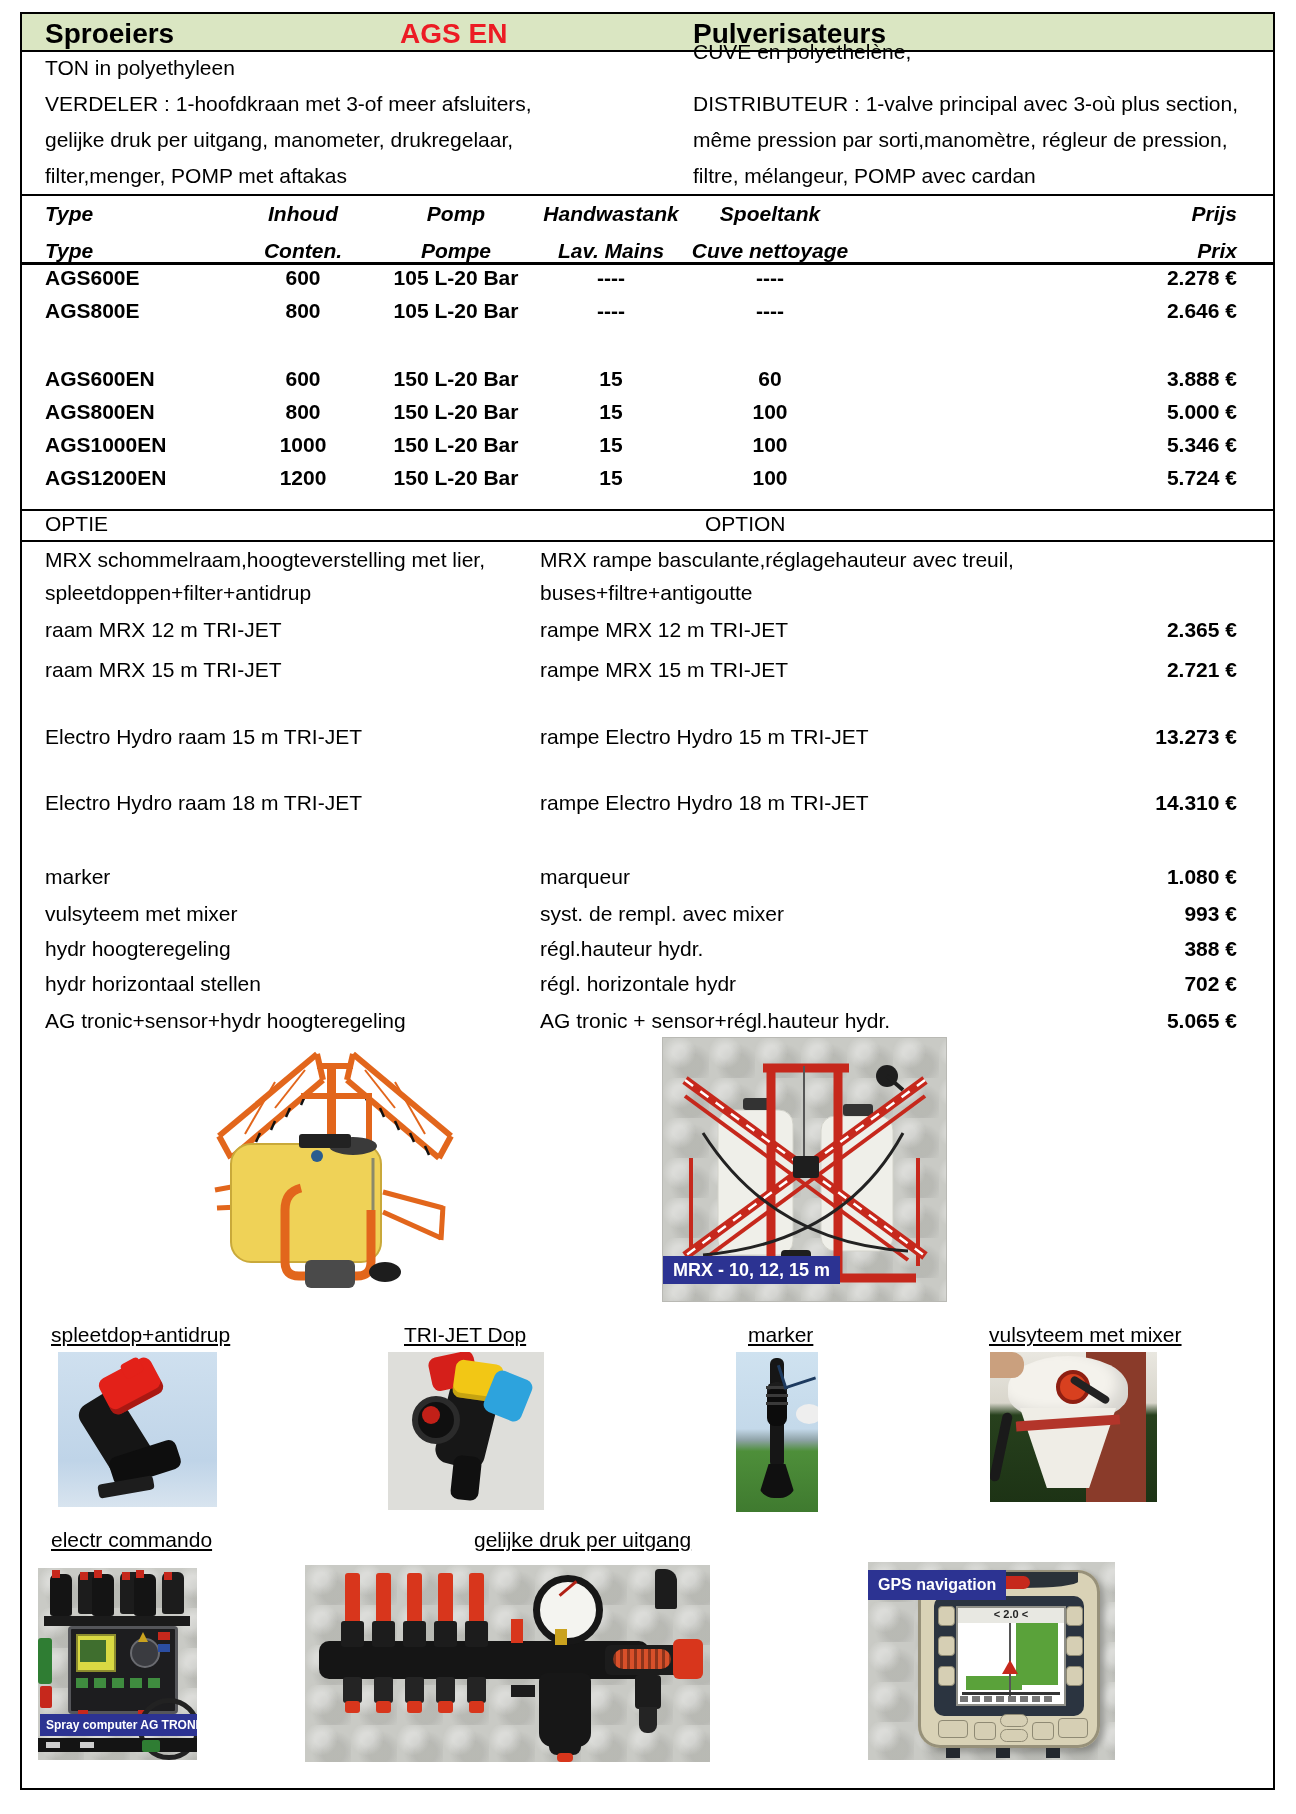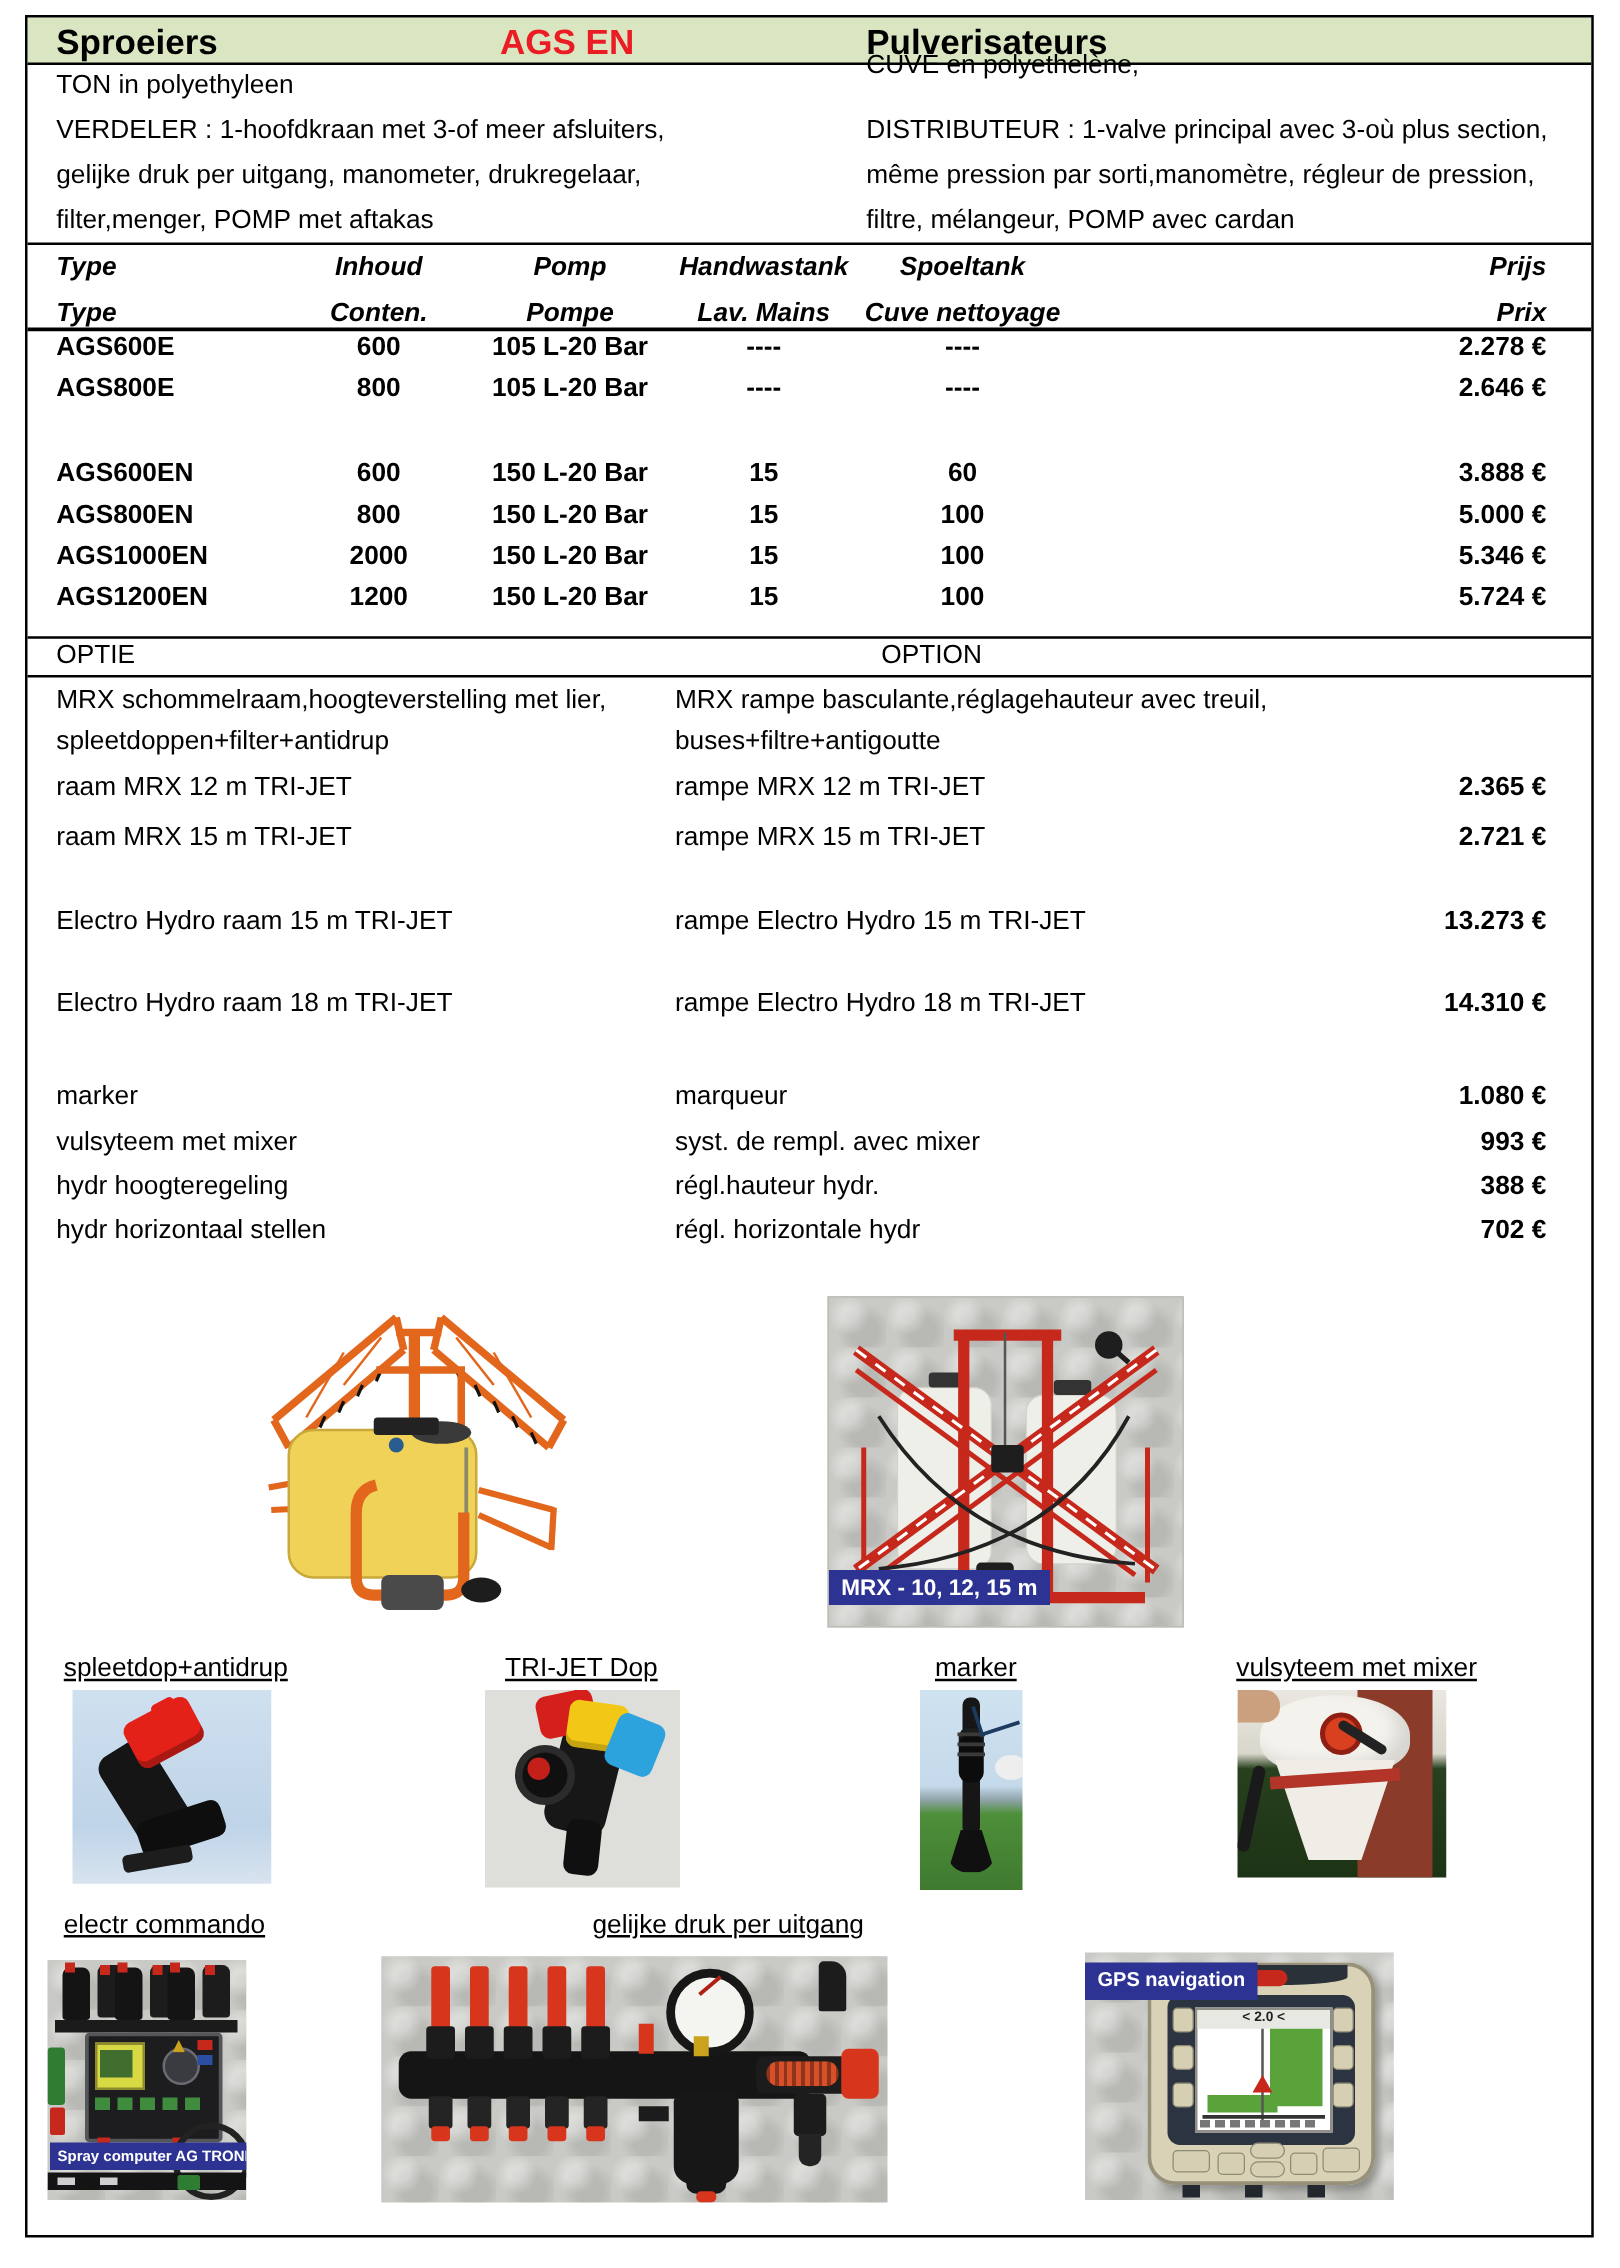--- a/index.html
+++ b/index.html
@@ -100,21 +100,21 @@
   <div class="row" style="top:400px;">
     <span class="cell cl b">AGS800EN</span>
     <span class="cell ci b">800</span>
     <span class="cell cp b">150 L-20 Bar</span>
     <span class="cell ch b">15</span>
     <span class="cell cs b">100</span>
     <span class="cell cpr b">5.000 €</span>
   </div>
   <div class="row" style="top:433px;">
     <span class="cell cl b">AGS1000EN</span>
-    <span class="cell ci b">2000</span>
+    <span class="cell ci b">1000</span>
     <span class="cell cp b">150 L-20 Bar</span>
     <span class="cell ch b">15</span>
     <span class="cell cs b">100</span>
     <span class="cell cpr b">5.346 €</span>
   </div>
   <div class="row" style="top:466px;">
     <span class="cell cl b">AGS1200EN</span>
     <span class="cell ci b">1200</span>
     <span class="cell cp b">150 L-20 Bar</span>
     <span class="cell ch b">15</span>
@@ -167,20 +167,25 @@
   </div>
   <div class="row" style="top:937px;">
     <span class="cell cl">hydr hoogteregeling</span>
     <span class="cell ofr">régl.hauteur hydr.</span>
     <span class="cell cpr b">388 €</span>
   </div>
   <div class="row" style="top:972px;">
     <span class="cell cl">hydr horizontaal stellen</span>
     <span class="cell ofr">régl. horizontale hydr</span>
     <span class="cell cpr b">702 €</span>
+  </div>
+  <div class="row" style="top:1009px;">
+    <span class="cell cl">AG tronic+sensor+hydr hoogteregeling</span>
+    <span class="cell ofr">AG tronic + sensor+régl.hauteur hydr.</span>
+    <span class="cell cpr b">5.065 €</span>
   </div>
 
   <div class="photo" style="left:205px;top:1040px;width:260px;height:258px;background:#fff;">
     <svg width="260" height="258" viewBox="0 0 260 258">
       <g stroke="#e2661c" stroke-width="6" fill="none">
         <path d="M14,96 L112,14"></path>
           <path d="M26,118 L118,40"></path>
         <path d="M246,96 L148,14"></path>
           <path d="M234,118 L142,40"></path>
         <path d="M14,96 L26,118"></path>

